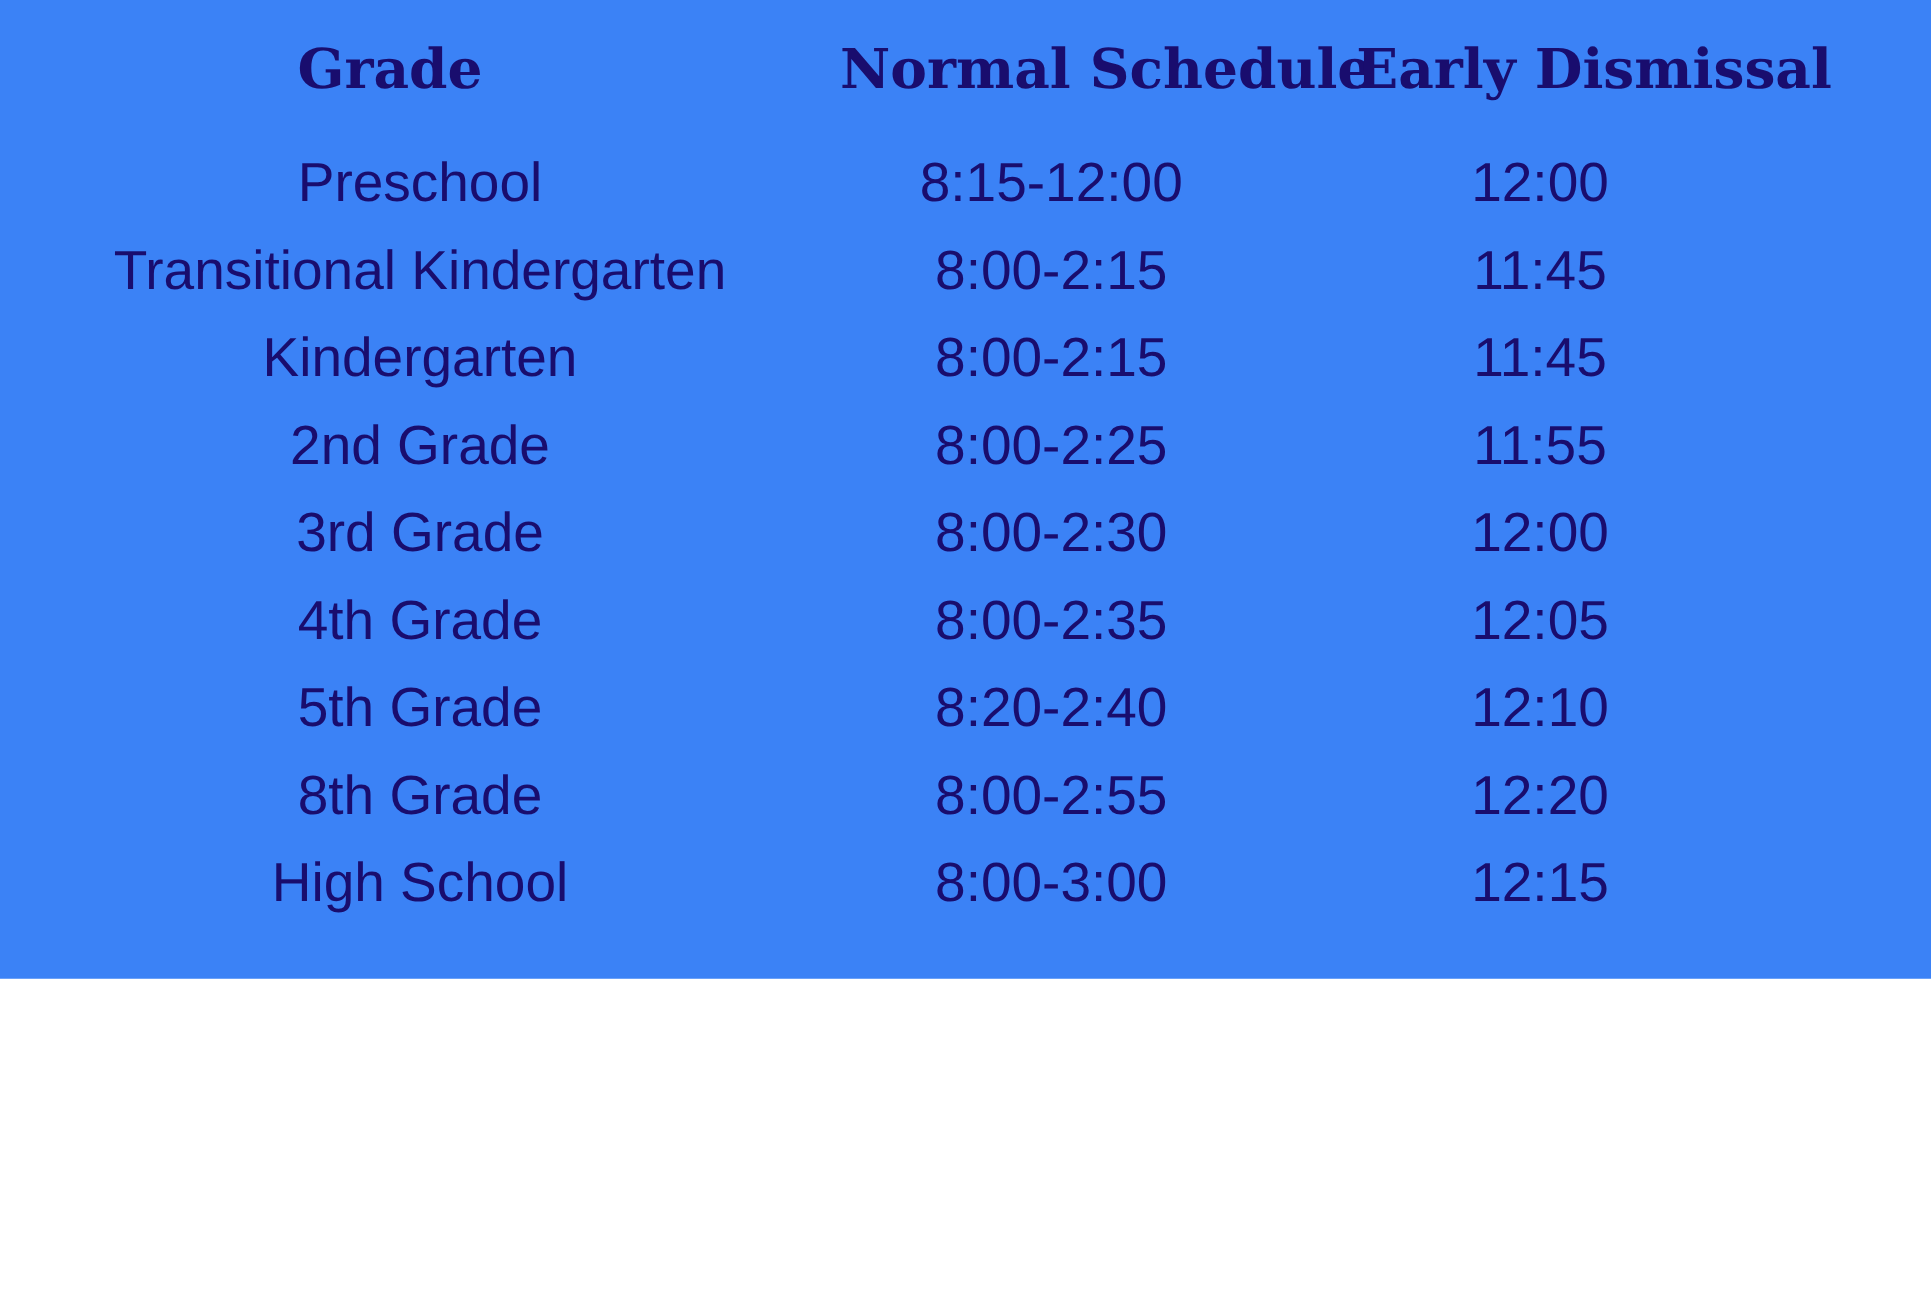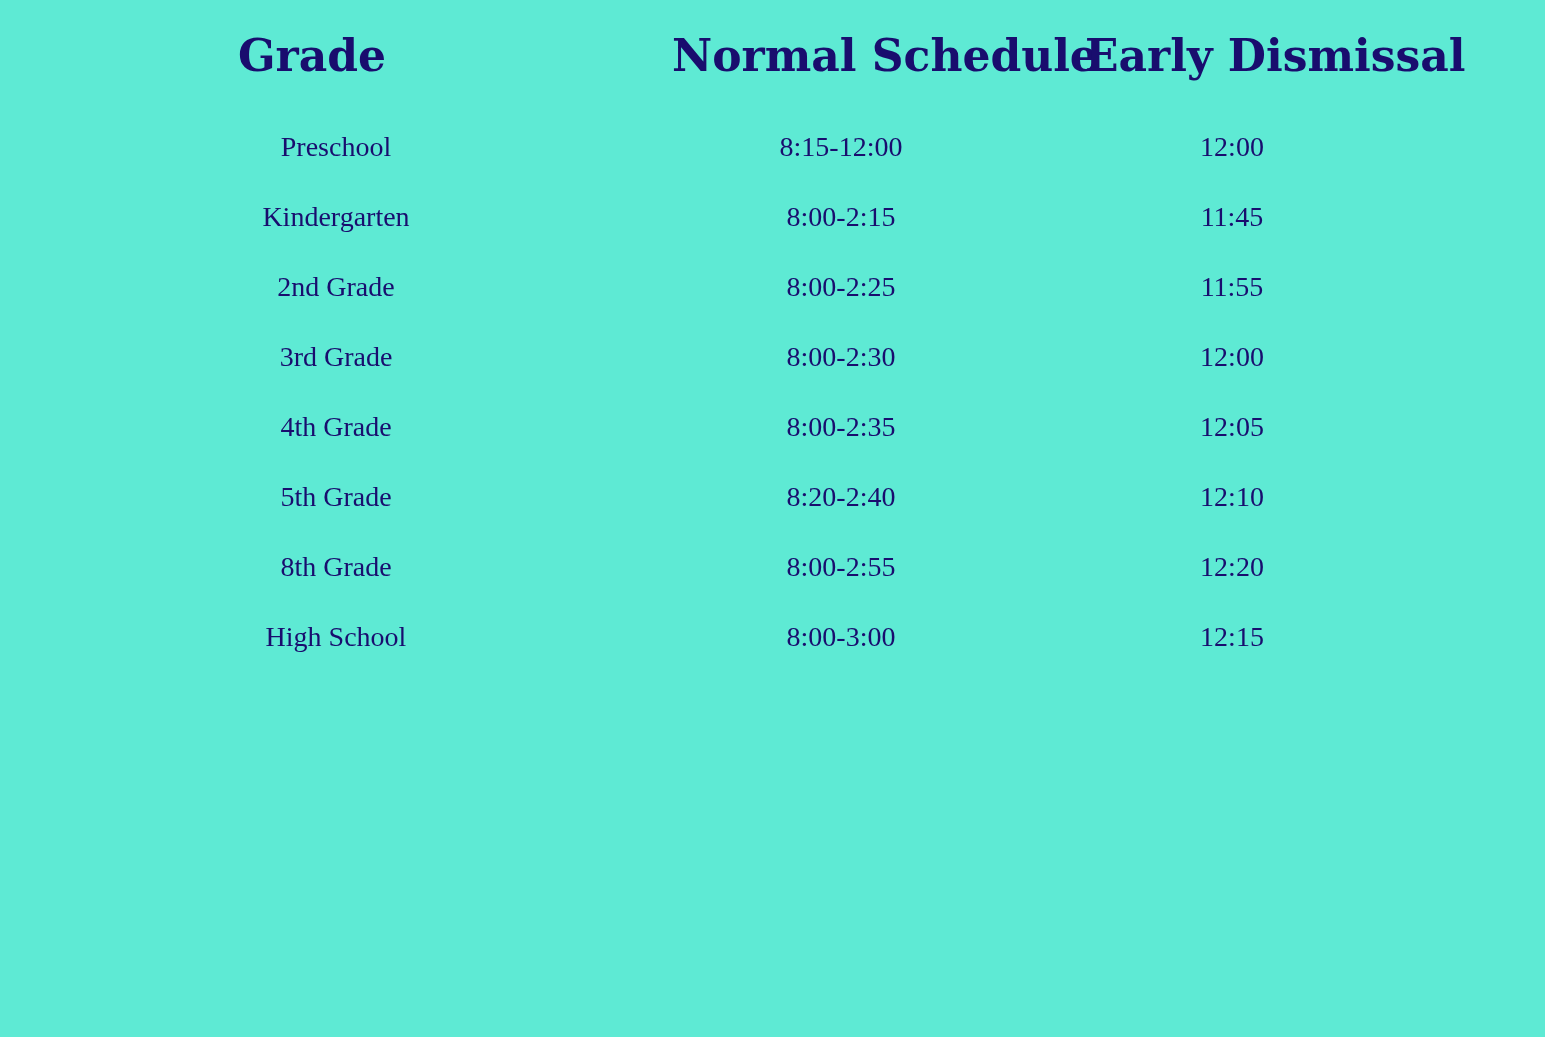--- a/index.html
+++ b/index.html
@@ -10,22 +10,22 @@
   body {
     width: 1545px;
     height: 1037px;
     overflow: hidden;
     font-family: "DejaVu Serif", "Liberation Serif", serif;
   }
 
   .sheet {
     position: relative;
     width: 1545px;
-    height: 1037px;
-    background: #5eead4;
+    height: 783px;
+    background: #3b82f6;
   }
 
   table.schedule {
     position: absolute;
     top: 0;
     left: 0;
     width: 1545px;
     border-collapse: collapse;
     table-layout: fixed;
   }
@@ -46,23 +46,23 @@
     height: 112px;
     vertical-align: middle;
   }
 
   
   th.h-grade  { text-align: left;  padding-left: 238px; }
   th.h-normal { text-align: left;  padding-left: 0px;   }
   th.h-early  { text-align: left;  padding-left: 78px;  }
 
   tbody td {
-    font-family: Liberation Serif, serif;
+    font-family: Liberation Sans, sans-serif;
     font-weight: normal;
-    font-size: 28px;
+    font-size: 44px;
     line-height: 1.0;
     color: #190d6e;
     padding: 0;
     border: none;
     white-space: nowrap;
     height: 70px;
     vertical-align: middle;
   }
 
   td.d-grade  { text-align: center; padding-right: 0px; }
@@ -87,20 +87,25 @@
         <th class="h-normal">Normal Schedule</th>
         <th class="h-early">Early Dismissal</th>
       </tr>
     </thead>
 
     <tbody>
       <tr>
         <td class="d-grade">Preschool</td>
         <td class="d-normal">8:15-12:00</td>
         <td class="d-early">12:00</td>
+      </tr>
+      <tr>
+        <td class="d-grade">Transitional Kindergarten</td>
+        <td class="d-normal">8:00-2:15</td>
+        <td class="d-early">11:45</td>
       </tr>
       <tr>
         <td class="d-grade">Kindergarten</td>
         <td class="d-normal">8:00-2:15</td>
         <td class="d-early">11:45</td>
       </tr>
       <tr>
         <td class="d-grade">2nd Grade</td>
         <td class="d-normal">8:00-2:25</td>
         <td class="d-early">11:55</td>

